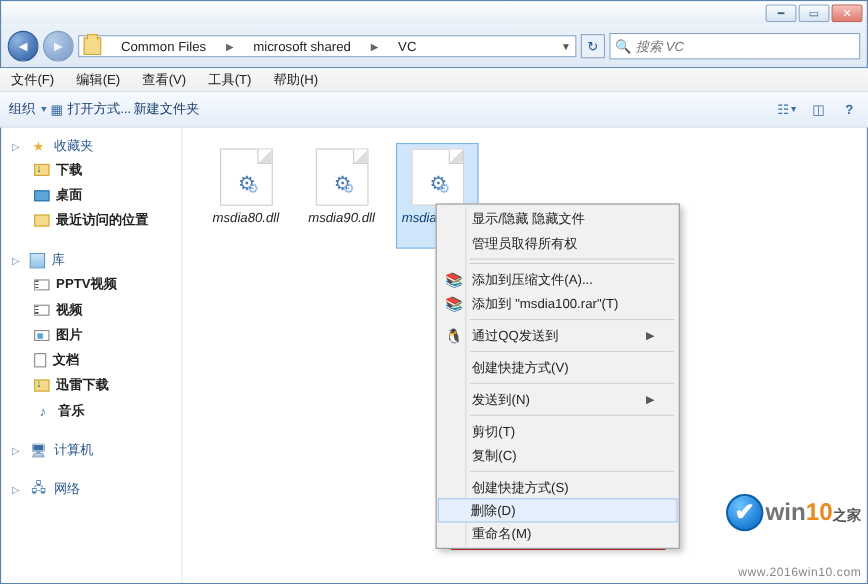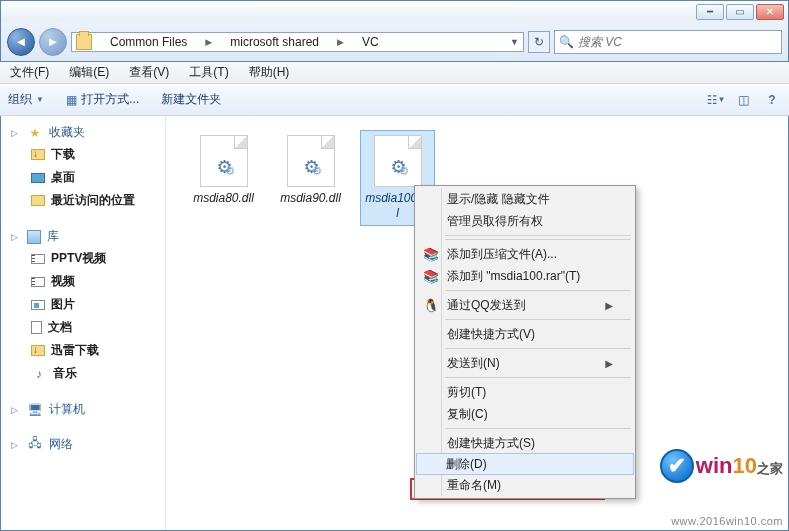--- a/index.html
+++ b/index.html
@@ -23,21 +23,21 @@
 .refresh { width: 22px; height: 22px; border: 1px solid #8ba6c4; background: #eaf1f9; display: flex; align-items: center; justify-content: center; color: #2c5a96; cursor: pointer; font-size: 12px; }
 .search-box { width: 228px; height: 24px; background: #fff; border: 1px solid #8ba6c4; display: flex; align-items: center; padding: 0 4px; gap: 4px; }
 .search-icon { color: #3b6ea5; font-size: 12px; }
 .search-input { border: none; outline: none; flex: 1; font-style: italic; color: #1d4ed8; font-size: 12px; }
 
 
 .menu-bar { height: 22px; background: linear-gradient(to bottom, #f7f8f9, #eceeef); border-bottom: 1px solid #d6d6d6; display: flex; align-items: center; padding: 0 6px; gap: 12px; }
 .menu-item { color: #222; cursor: pointer; padding: 2px 4px; }
 
 
-.toolbar { height: 32px; background: linear-gradient(to bottom, #f7faff, #e4edf9); border-bottom: 1px solid #cbd7e6; display: flex; align-items: center; padding: 0 8px; gap: 22px; }
+.toolbar { height: 32px; background: linear-gradient(to bottom, #f7faff, #e4edf9); border-bottom: 1px solid #cbd7e6; display: flex; align-items: center; padding: 0 8px; gap: 2px; }
 .tb-item { color: #1a3f6e; cursor: pointer; display: flex; align-items: center; gap: 4px; }
 .tb-drop { font-size: 8px; color: #3b6ea5; }
 .tb-right { margin-left: auto; display: flex; align-items: center; gap: 10px; }
 .tb-icon { width: 18px; height: 18px; display: flex; align-items: center; justify-content: center; color: #3b6ea5; cursor: pointer; }
 
 
 .body { display: flex; height: calc(531px - 22px - 40px - 22px - 32px); border-left: 1px solid #5a83b0; border-right: 1px solid #5a83b0; border-bottom: 1px solid #5a83b0; }
 .sidebar { width: 165px; border-right: 1px solid #e0e5ea; padding: 6px 0 0 10px; overflow: hidden; position: relative; }
 .side-group { margin-bottom: 14px; }
 .side-head { display: flex; align-items: center; gap: 6px; color: #2b5a8e; cursor: pointer; padding: 2px 0; }
@@ -65,37 +65,37 @@
 .file.selected { background: #cfe6fb; border: 1px solid #7ab4e6; }
 .file-icon { width: 48px; height: 52px; margin: 0 auto 4px; background: #fff; border: 1px solid #ccc; position: relative; }
 .file-icon::before { content: ""; position: absolute; right: 0; top: 0; width: 12px; height: 12px; background: linear-gradient(135deg, #fff 50%, #ddd 50%); border-left: 1px solid #ccc; border-bottom: 1px solid #ccc; }
 .gear { position: absolute; left: 14px; top: 20px; width: 20px; height: 20px; }
 .gear::before { content: "⚙"; color: #4a7bb8; font-size: 18px; }
 .gear::after { content: "⚙"; color: #8fb4e0; font-size: 12px; position: absolute; left: 10px; top: 8px; }
 .file-name { font-size: 12px; line-height: 1.25; color: #222; word-break: break-all; font-style: italic; }
 .file.selected .file-name { color: #0b3e73; }
 
 
-.ctx { position: absolute; left: 414px; top: 185px; width: 222px; background: #f1f1f1; border: 1px solid #979797; box-shadow: 3px 3px 6px rgba(0,0,0,.25); padding: 2px; z-index: 50; }
+.ctx { position: absolute; left: 396px; top: 185px; width: 222px; background: #f1f1f1; border: 1px solid #979797; box-shadow: 3px 3px 6px rgba(0,0,0,.25); padding: 2px; z-index: 50; }
 .ctx-inner { background: #f1f1f1; }
 .ctx-item { display: flex; align-items: center; height: 22px; padding: 0 20px 0 30px; position: relative; cursor: pointer; color: #222; }
 .ctx-item:hover, .ctx-item.hl { background: #e5eefb; border: 1px solid #a8c8ea; margin: -1px; padding-left: 29px; }
 .ctx-item.bold { font-weight: bold; }
 .ctx-sep { height: 1px; background: #d0d0d0; margin: 3px 2px 3px 28px; }
 .ctx-arrow { margin-left: auto; font-size: 10px; color: #555; }
 .ctx-icon { position: absolute; left: 6px; width: 16px; height: 16px; display: flex; align-items: center; justify-content: center; }
 .ctx-left-bar { position: absolute; left: 26px; top: 2px; bottom: 2px; width: 1px; background: #d8d8d8; }
 .red-box { position: absolute; border: 2px solid #d03030; pointer-events: none; }
 
 
 .watermark { position: absolute; right: 6px; bottom: 4px; display: flex; flex-direction: column; align-items: flex-end; gap: 0; z-index: 60; }
 .wm-logo { display: flex; align-items: center; gap: 2px; }
 .wm-badge { width: 34px; height: 34px; border-radius: 50%; background: radial-gradient(circle at 35% 30%, #6fc3ff, #1b7fd6 70%); display: flex; align-items: center; justify-content: center; color: #fff; font-size: 22px; font-weight: bold; border: 2px solid #0d5fa8; }
 .wm-text { font-size: 22px; font-weight: bold; }
-.wm-win { color: #be185d; }
+.wm-win { color: #737373; }
 .wm-10 { color: #e88b1f; }
 .wm-zj { color: #555; font-size: 13px; }
 .wm-url { font-size: 11px; color: #888; letter-spacing: .5px; margin-top: 32px; }
 </style>
 </head>
 <body>
 
 <div class="title-bar">
   <div class="win-btn">━</div>
   <div class="win-btn">▭</div>

